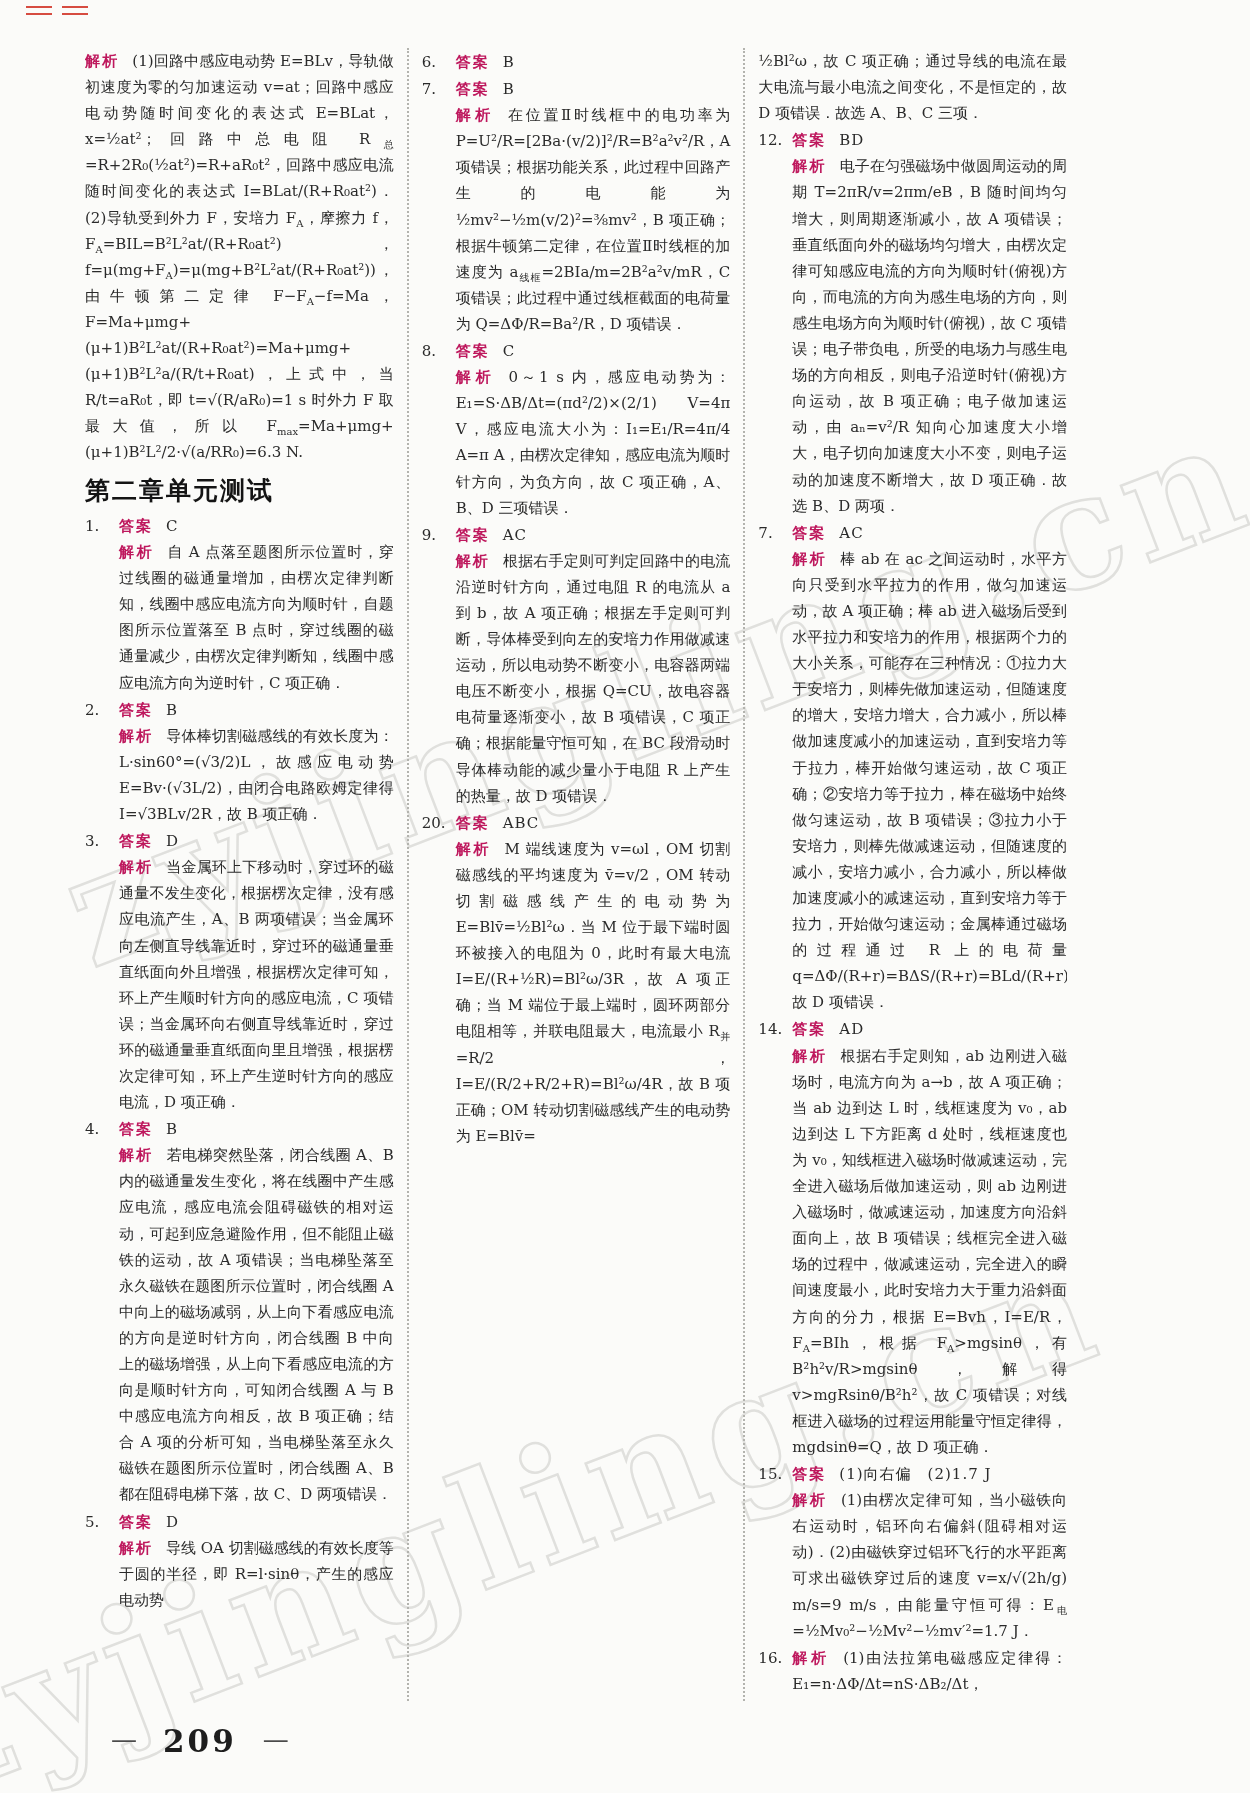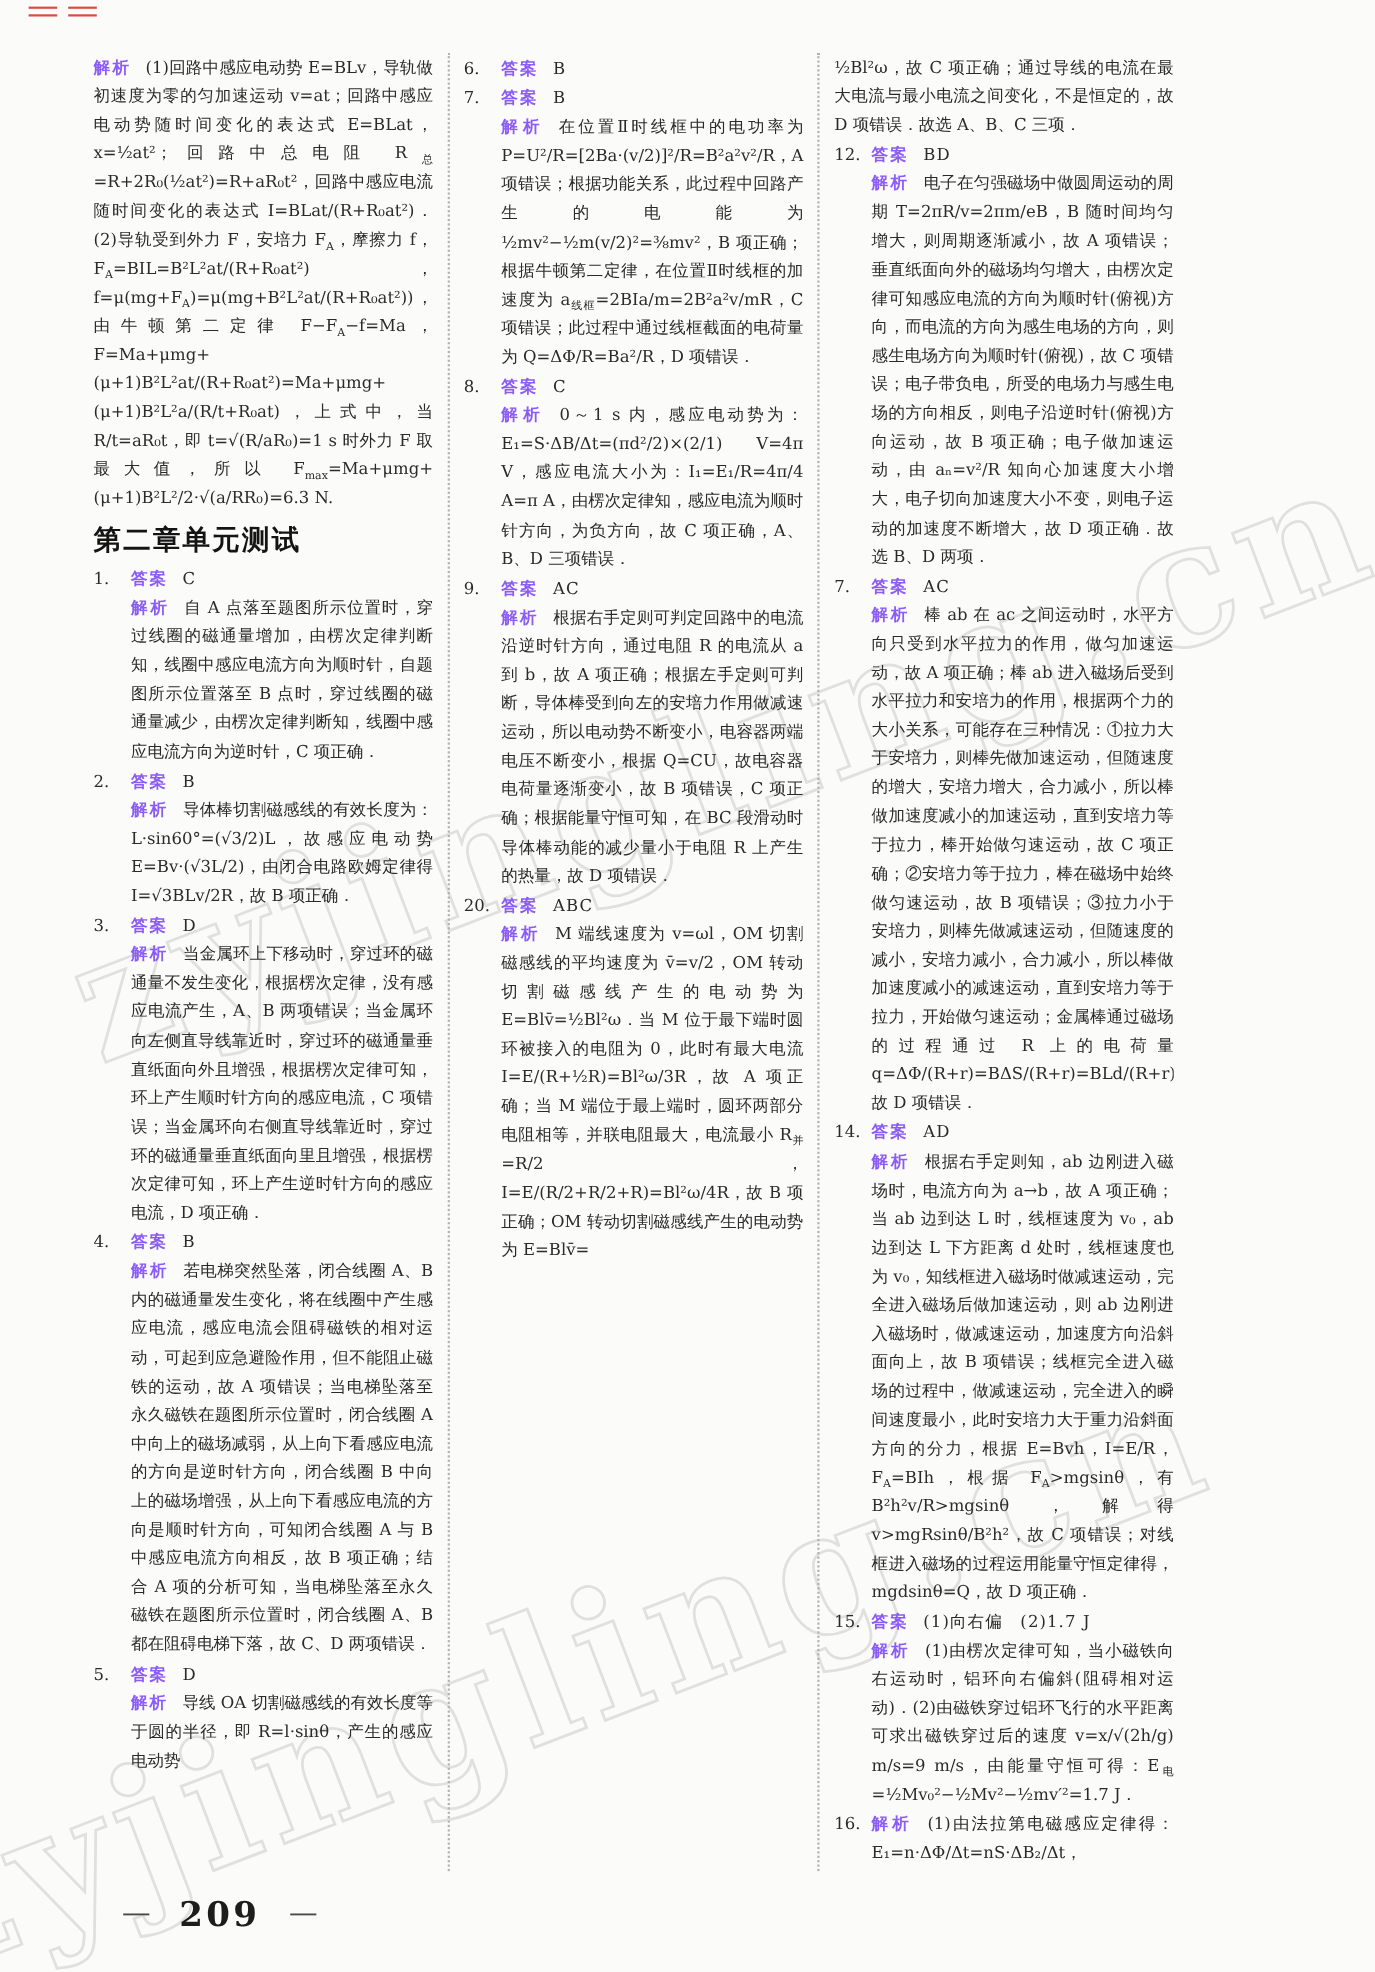--- a/index.html
+++ b/index.html
@@ -33,21 +33,21 @@
   }
   .col{
     flex:1 1 0;min-width:0;overflow:hidden;
     font-size:15px;line-height:1.74;text-align:justify;
     padding:0 13px;
   }
   .col:first-child{padding-left:0;}
   .col + .col{border-left:2px dotted #b3b3ae;}
   .col:last-child{padding-right:0;}
 
-  .lbl{color:#8b5cf6;font-weight:bold;margin-right:13px;letter-spacing:2px;}
+  .lbl{color:#be185d;font-weight:bold;margin-right:13px;letter-spacing:2px;}
   .section-header{
     font-weight:bold;font-size:25px;letter-spacing:2px;
     color:#141414;margin:6px 0 4px 0;line-height:1.5;
   }
   .item{position:relative;padding-left:34px;margin-top:1px;}
   .item .num{position:absolute;left:0;top:0;width:32px;}
   .ans-line .ans{letter-spacing:1px;}
   sub,sup{font-size:10px;line-height:0;}
 
   .footer{

